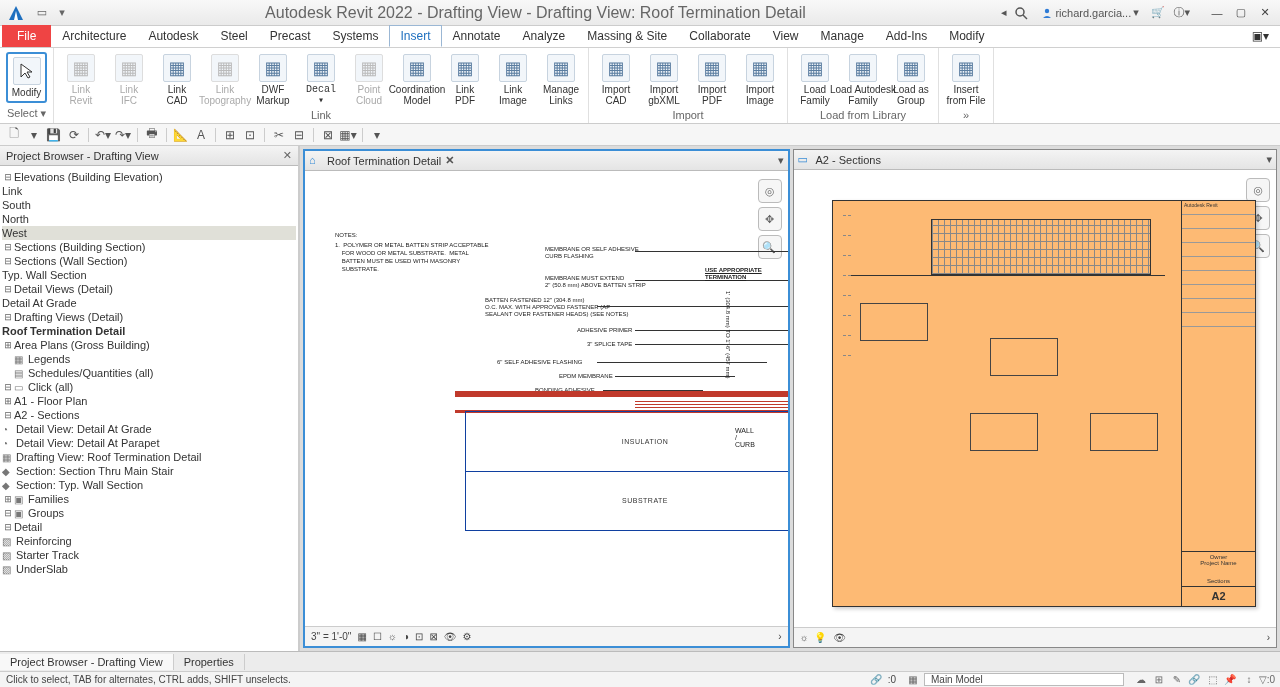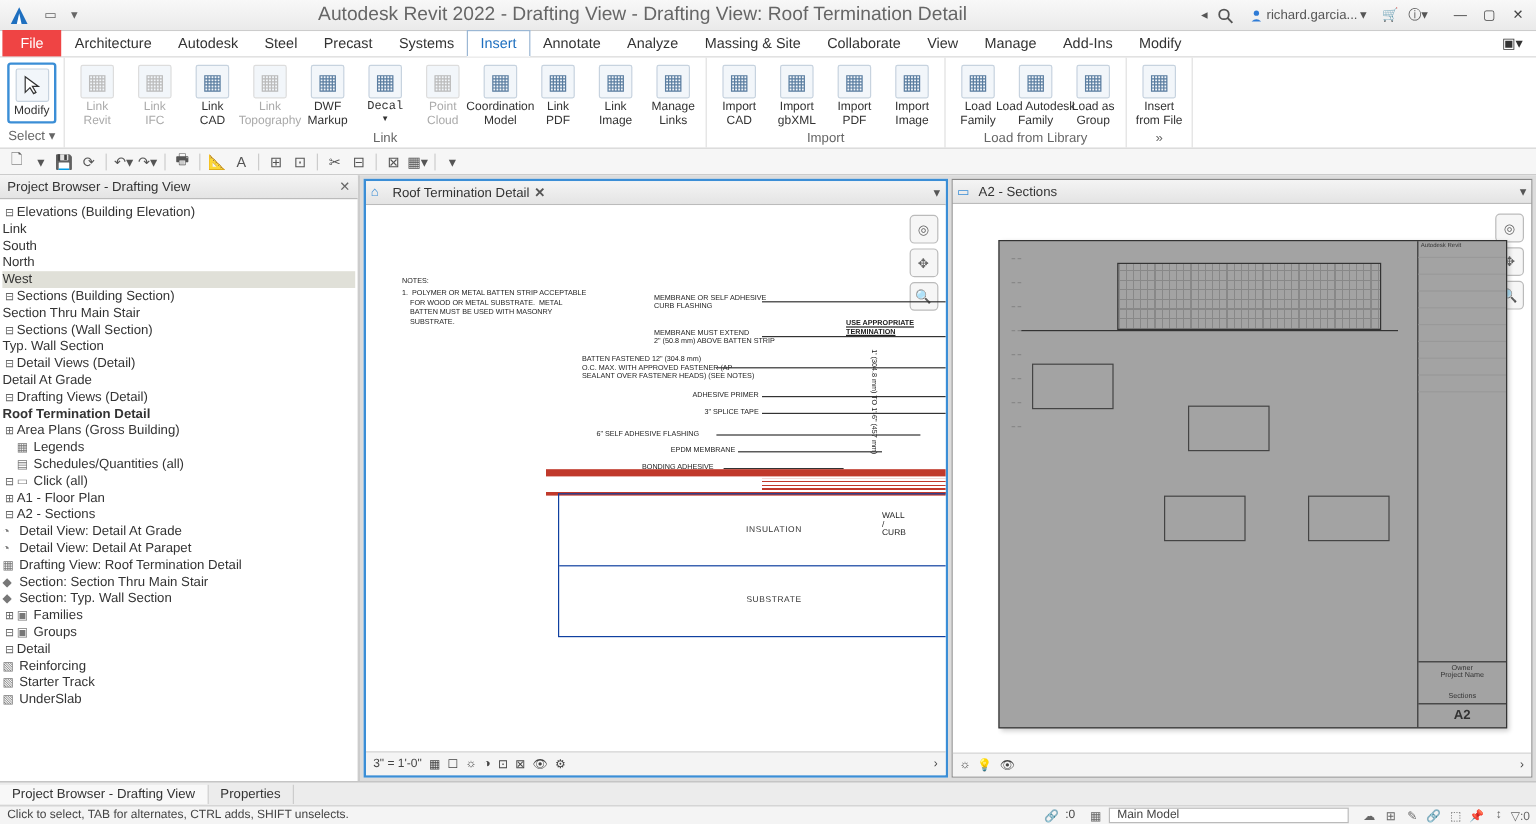--- a/index.html
+++ b/index.html
@@ -79,21 +79,21 @@
 .roofblock .toplabel { top:22%;} .roofblock .botlabel { top:72%;}
 .redband { position:absolute; left:120px; top:160px; width:380px; height:22px; background:transparent; border-top:6px solid #c0392b; border-bottom:3px solid #c0392b;}
 .hatch { position:absolute; left:300px; top:168px; width:195px; height:12px; background:repeating-linear-gradient(0deg,#c0392b,#c0392b 1px,transparent 1px,transparent 3px);}
 .leader { position:absolute; height:1px; background:#333;}
 .notelbl { position:absolute; font-size:6px; color:#222; line-height:7px; text-align:left; white-space:nowrap;}
 .titleblk { position:absolute; left:0; top:0; font-size:6px; color:#222; line-height:8px;}
 .dimtext { position:absolute; font-size:6px; color:#222; writing-mode:vertical-rl;}
 .sidetext { position:absolute; font-size:7px; color:#222;}
 
 
-.sheet { position:absolute; left:38px; top:30px; right:20px; bottom:20px; border:1px solid #333; background:#a3a3a3; box-shadow:2px 2px 4px rgba(0,0,0,0.2);}
+.sheet { position:absolute; left:38px; top:30px; right:20px; bottom:20px; border:1px solid #333; background:#fdba74; box-shadow:2px 2px 4px rgba(0,0,0,0.2);}
 .sheet .tblock { position:absolute; right:0; top:0; width:74px; bottom:0; border-left:1px solid #333;}
 .sheet .tblock .row { border-bottom:1px solid #999; height:14px; font-size:5px; padding:1px 2px; color:#333;}
 .sheet .tblock .sheetnum { position:absolute; bottom:4px; left:0; right:0; text-align:center; font-size:11px; font-weight:bold; border-top:1px solid #333; padding-top:3px;}
 .sheet .tblock .sheetname { position:absolute; bottom:22px; left:0; right:0; text-align:center; font-size:6px;}
 .sheet .tblock .owner { position:absolute; bottom:40px; left:0; right:0; text-align:center; font-size:6px; border-top:1px solid #333; padding-top:2px;}
 .sheet .elev { position:absolute; left:18px; top:10px; right:90px; height:80px; }
 .sheet .elev .bld { position:absolute; left:80px; top:8px; width:220px; height:56px; border:1px solid #333; background:repeating-linear-gradient(90deg,#888,#888 1px,transparent 1px,transparent 6px), repeating-linear-gradient(0deg,#888,#888 1px,transparent 1px,transparent 8px);}
 .sheet .elev .ground { position:absolute; left:0; right:0; top:64px; border-top:1px solid #333;}
 .sheet .detail { position:absolute; border:1px dashed transparent;}
 .sheet .detail .dw { width:80px; height:50px; position:relative;}
@@ -358,23 +358,20 @@
         </div>
       <div class="node ind3">
           <span class="lbl">North</span>
         </div>
       <div class="node ind3 sel">
           <span class="lbl">West</span>
         </div>
       <div class="node ind1">
           <span class="tw">⊟</span>
           <span class="lbl">Sections (Building Section)</span>
-        </div>
-      <div class="node ind3">
-          <span class="lbl">Section Thru Main Stair</span>
         </div>
       <div class="node ind1">
           <span class="tw">⊟</span>
           <span class="lbl">Sections (Wall Section)</span>
         </div>
       <div class="node ind3">
           <span class="lbl">Typ. Wall Section</span>
         </div>
       <div class="node ind1">
           <span class="tw">⊟</span>

